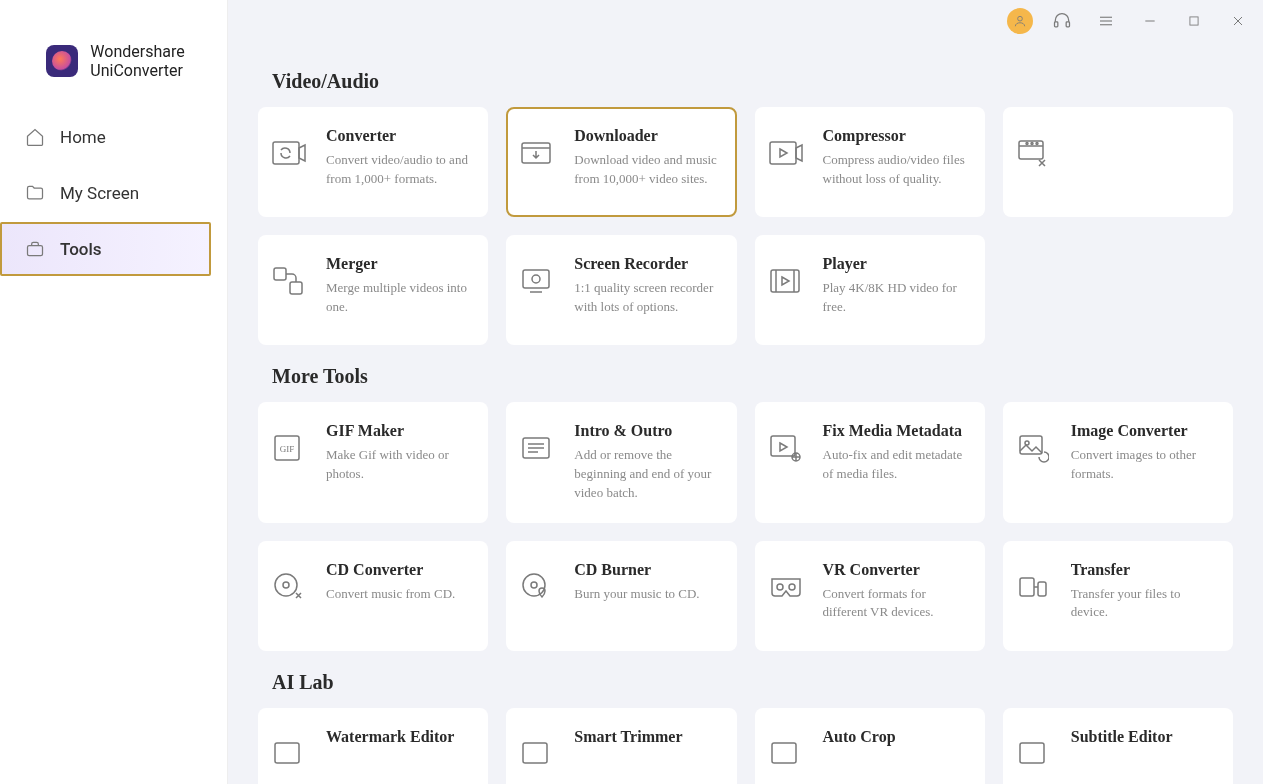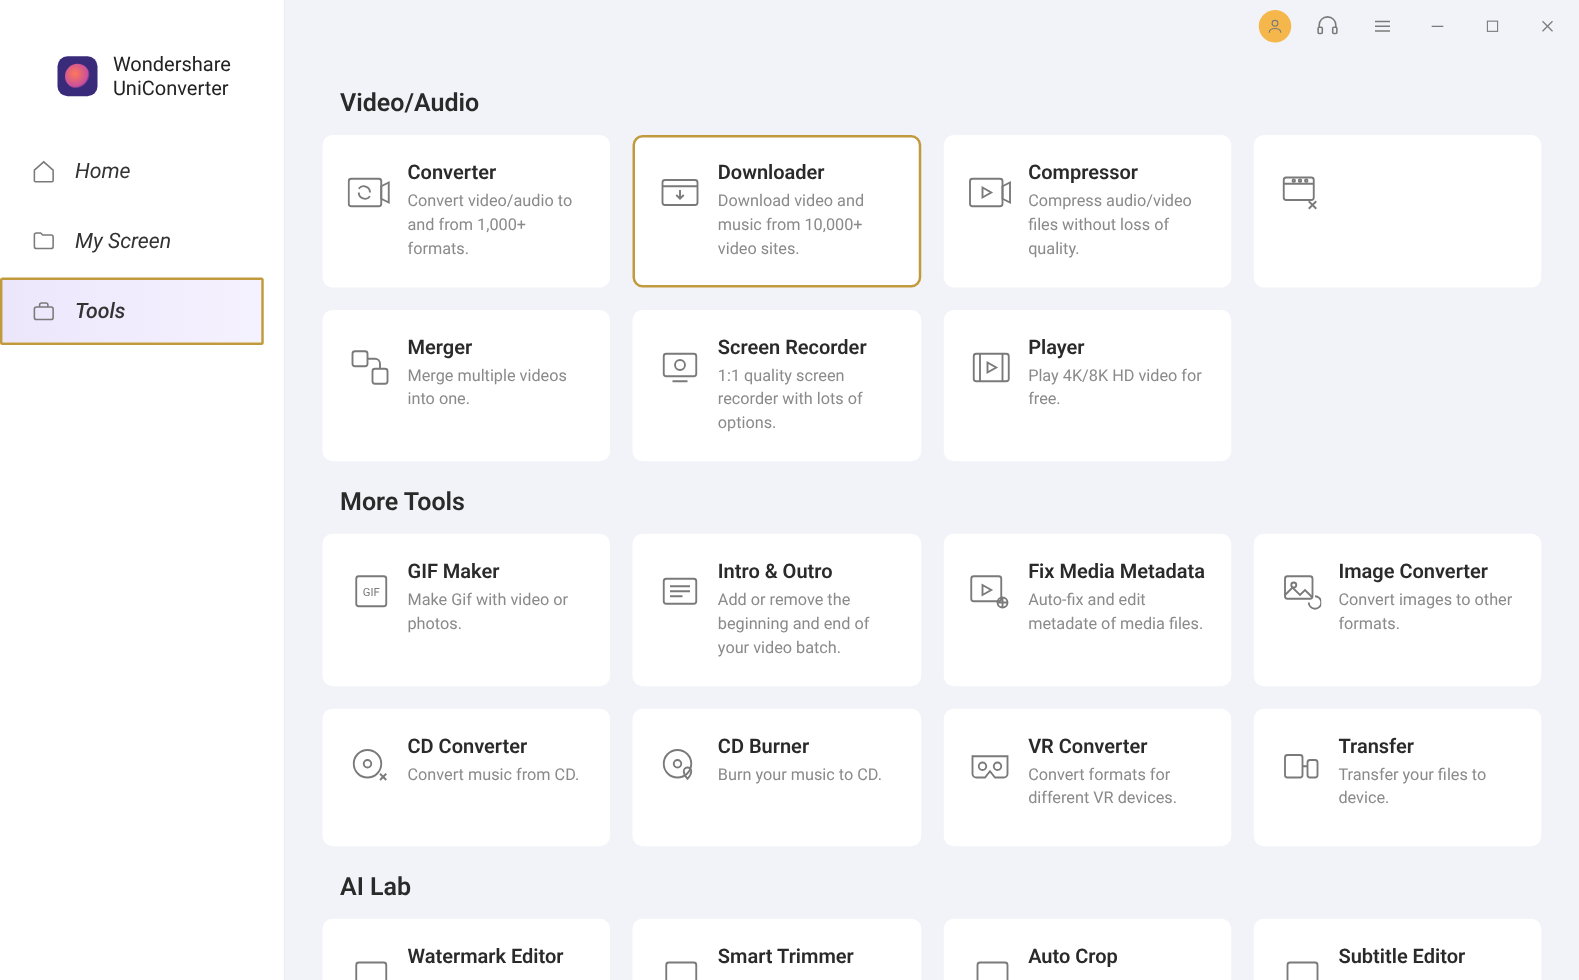--- a/index.html
+++ b/index.html
@@ -46,36 +46,36 @@
 .nav-item {
   display:flex;
   align-items:center;
   gap:14px;
   padding: 14px 22px;
   margin: 2px 0;
   font-size: 17px;
   color:#333;
   cursor:pointer;
   border: 2px solid transparent;
-  font-style: italic;
 }
 .nav-item.active {
   background: linear-gradient(90deg,#ece6fb,#f5f2ff);
   border: 2px solid #c19a3d;
   border-radius: 2px;
   font-weight: 500;
   margin-left: 0;
   margin-right: 16px;
 }
 .nav-icon { width: 22px; height: 22px; display:flex; align-items:center; justify-content:center; color:#555;}
 .main {
   flex:1;
   position:relative;
   padding: 0 24px 0 24px;
   overflow:hidden;
+  font-family:Liberation Serif, serif;
 }
 .titlebar {
   position:absolute;
   top:6px; right:10px;
   display:flex;
   align-items:center;
   gap:14px;
 }
 .tb-btn {
   width:30px; height:30px;
@@ -112,21 +112,21 @@
   cursor:pointer;
   min-height: 110px;
 }
 .card.selected {
   border: 2px solid #c19a3d;
   padding: 18px 14px 4px 12px;
 }
 .card-icon {
   width: 40px; height: 40px;
   flex-shrink:0;
-  display:flex; align-items:center; justify-content:flex-end;
+  display:flex; align-items:center; justify-content:flex-start;
   color:#6a6a6a;
   margin-top: 6px;
 }
 .card-body { flex:1; min-width:0; }
 .card-title { font-size: 16px; font-weight: 600; color:#2a2a2a; margin-bottom: 6px;}
 .card-desc { font-size: 13px; color:#8a8a8a; line-height:1.45;}
 svg { stroke:#7a7a7a; stroke-width:1.5; fill:none; }
 </style>
 </head>
 <body>

